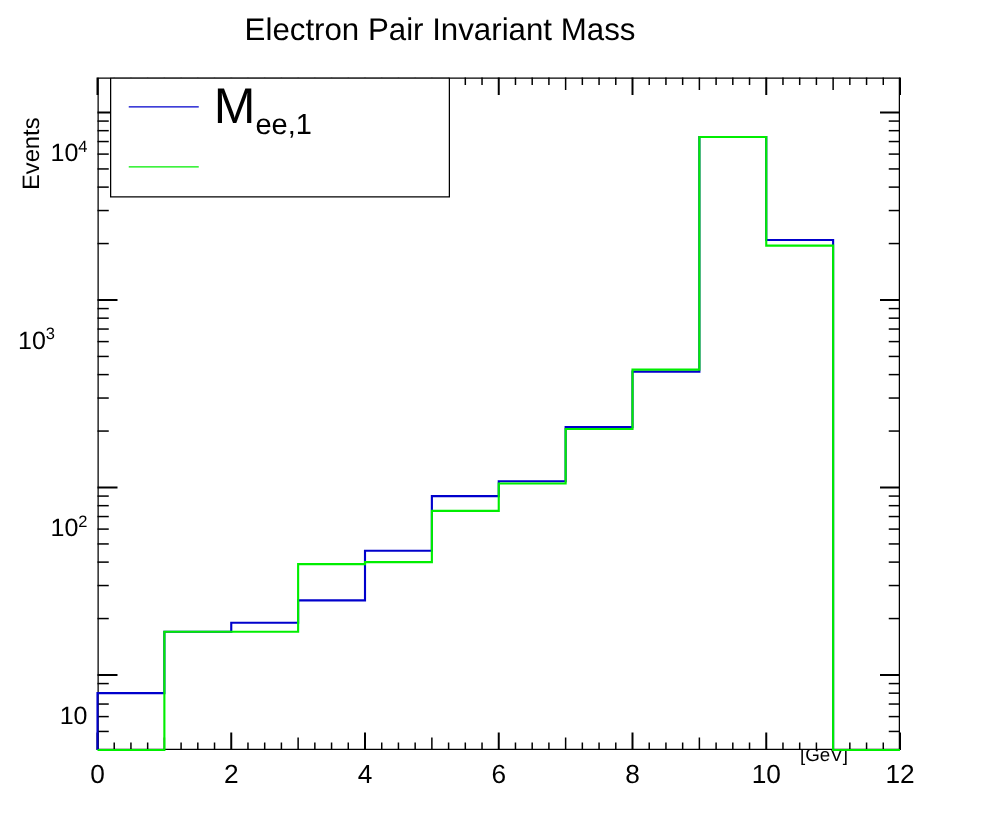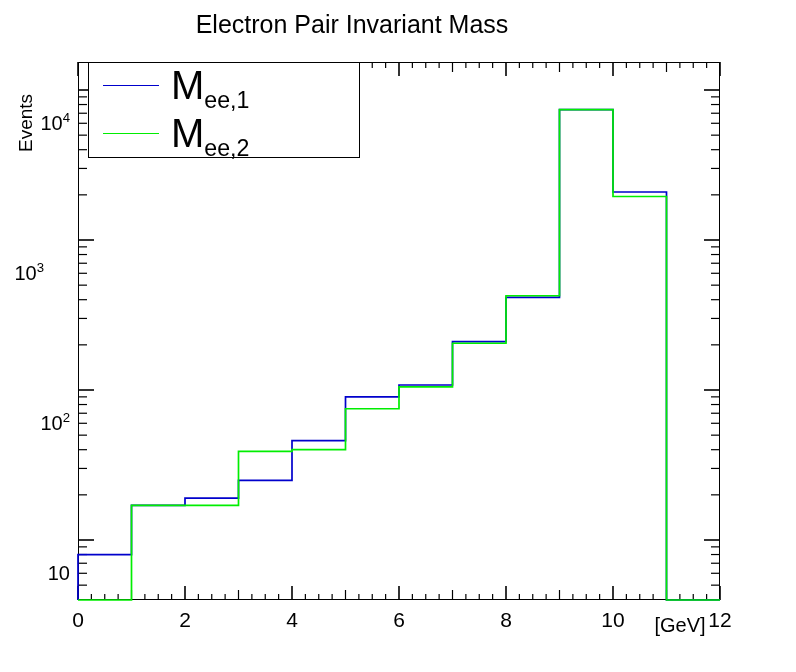--- a/index.html
+++ b/index.html
@@ -55,24 +55,24 @@
     width: 80px;
     text-align: center;
     transform: rotate(-90deg);
     transform-origin: center center;
     font-size: 19px;
     color: #000;
   }
   #x-axis-title {
     position: absolute;
     left: 640px;
-    top: 614px;
+    top: 596px;
     width: 80px;
-    text-align: center;
-    font-size: 20px;
+    text-align: left;
+    font-size: 15px;
     color: #000;
   }
   .ylabel {
     position: absolute;
     text-align: right;
     font-size: 20px;
     color: #000;
     white-space: nowrap;
     margin-top: 36px;
   }
@@ -333,17 +333,16 @@
       <div class="xlabel" style="left: 700px; top: 608px;">12</div>
     </div>
 
   <div id="legend">
     <div class="legend-row row0">
       <div class="legend-swatch" style="border-top-color: rgb(0, 0, 204);"></div>
       <div class="legend-text">M<sub>ee,1</sub></div>
     </div>
     <div class="legend-row row1">
       <div class="legend-swatch" style="border-top-color: rgb(0, 238, 0);"></div>
-      <div class="legend-text">M<sub>ee,2</sub></div>
     </div>
   </div>
 
 </div>
 
 </body></html>

